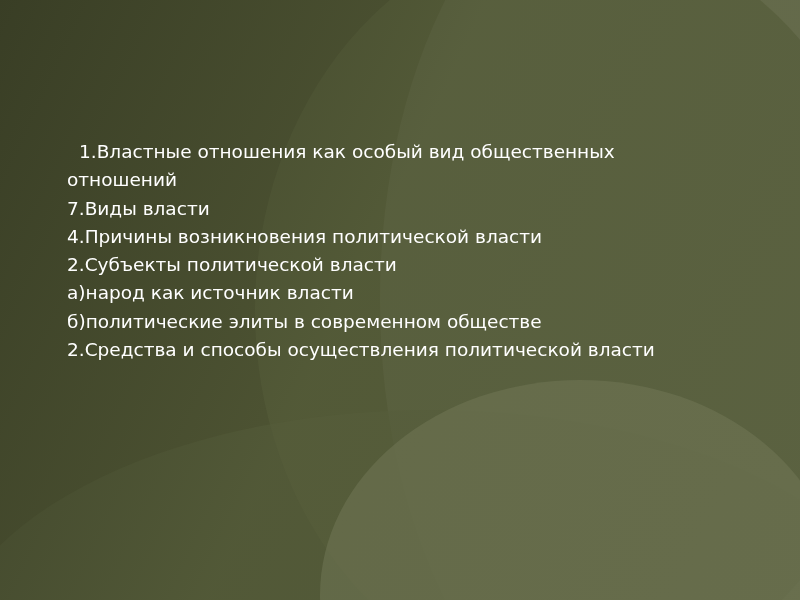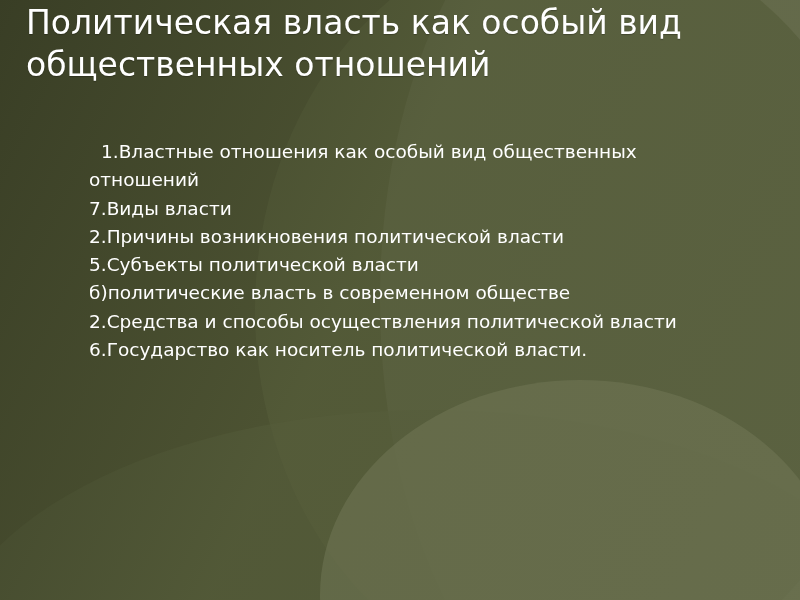--- a/index.html
+++ b/index.html
@@ -75,21 +75,21 @@
     color: #ffffff;
     font-size: 33px;
     line-height: 1.26;
     font-weight: normal;
     letter-spacing: 0px;
     text-shadow: 0 1px 1px rgba(0,0,0,0.25);
   }
 
   .body-block {
     position: absolute;
-    left: 89px;
+    left: 67px;
     top: 138px;
     width: 640px;
     color: #ffffff;
     font-size: 18.5px;
     line-height: 1.53;
   }
   .body-block p {
     margin: 0;
   }
   .body-block p.indent {
@@ -99,24 +99,23 @@
 </head>
 <body>
 
 <div class="slide">
   <div class="bg-shape-right"></div>
   <div class="bg-shape-oval"></div>
   <div class="bg-shape-bottom"></div>
   <div class="bg-shape-corner"></div>
   <div class="bg-vignette"></div>
 
-  <div class="title">Политическая власть как особый вид общественных отношений</div>
 
   <div class="body-block">
     <p class="indent">1.Властные отношения как особый вид общественных отношений</p>
     <p>7.Виды власти</p>
-    <p>2.Причины возникновения политической власти</p>
-    <p>5.Субъекты политической власти</p>
-    <p>б)политические власть в современном обществе</p>
+    <p>4.Причины возникновения политической власти</p>
+    <p>2.Субъекты политической власти</p>
+    <p>а)народ как источник власти</p>
+    <p>б)политические элиты в современном обществе</p>
     <p>2.Средства и способы осуществления политической власти</p>
-    <p>6.Государство как носитель политической власти.</p>
   </div>
 </div>
 
 </body></html>

